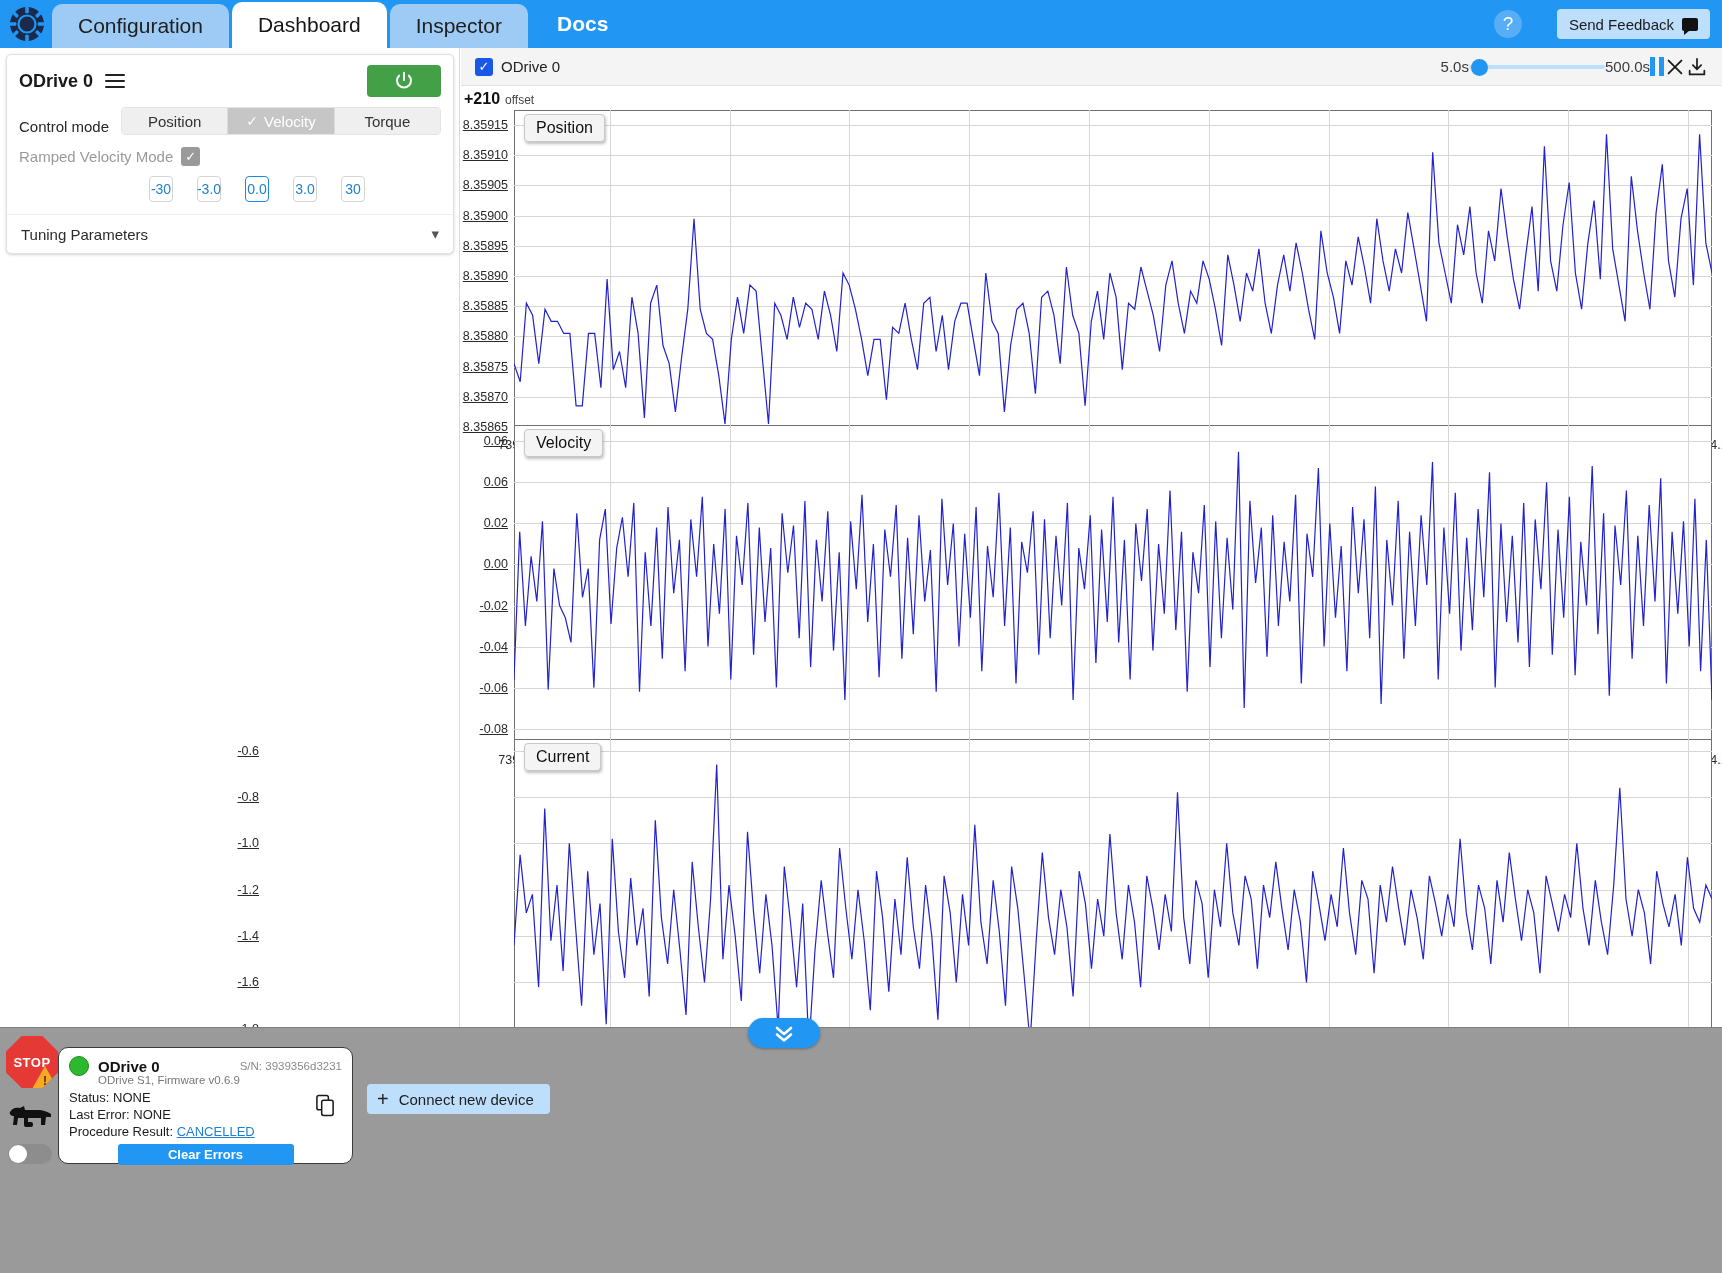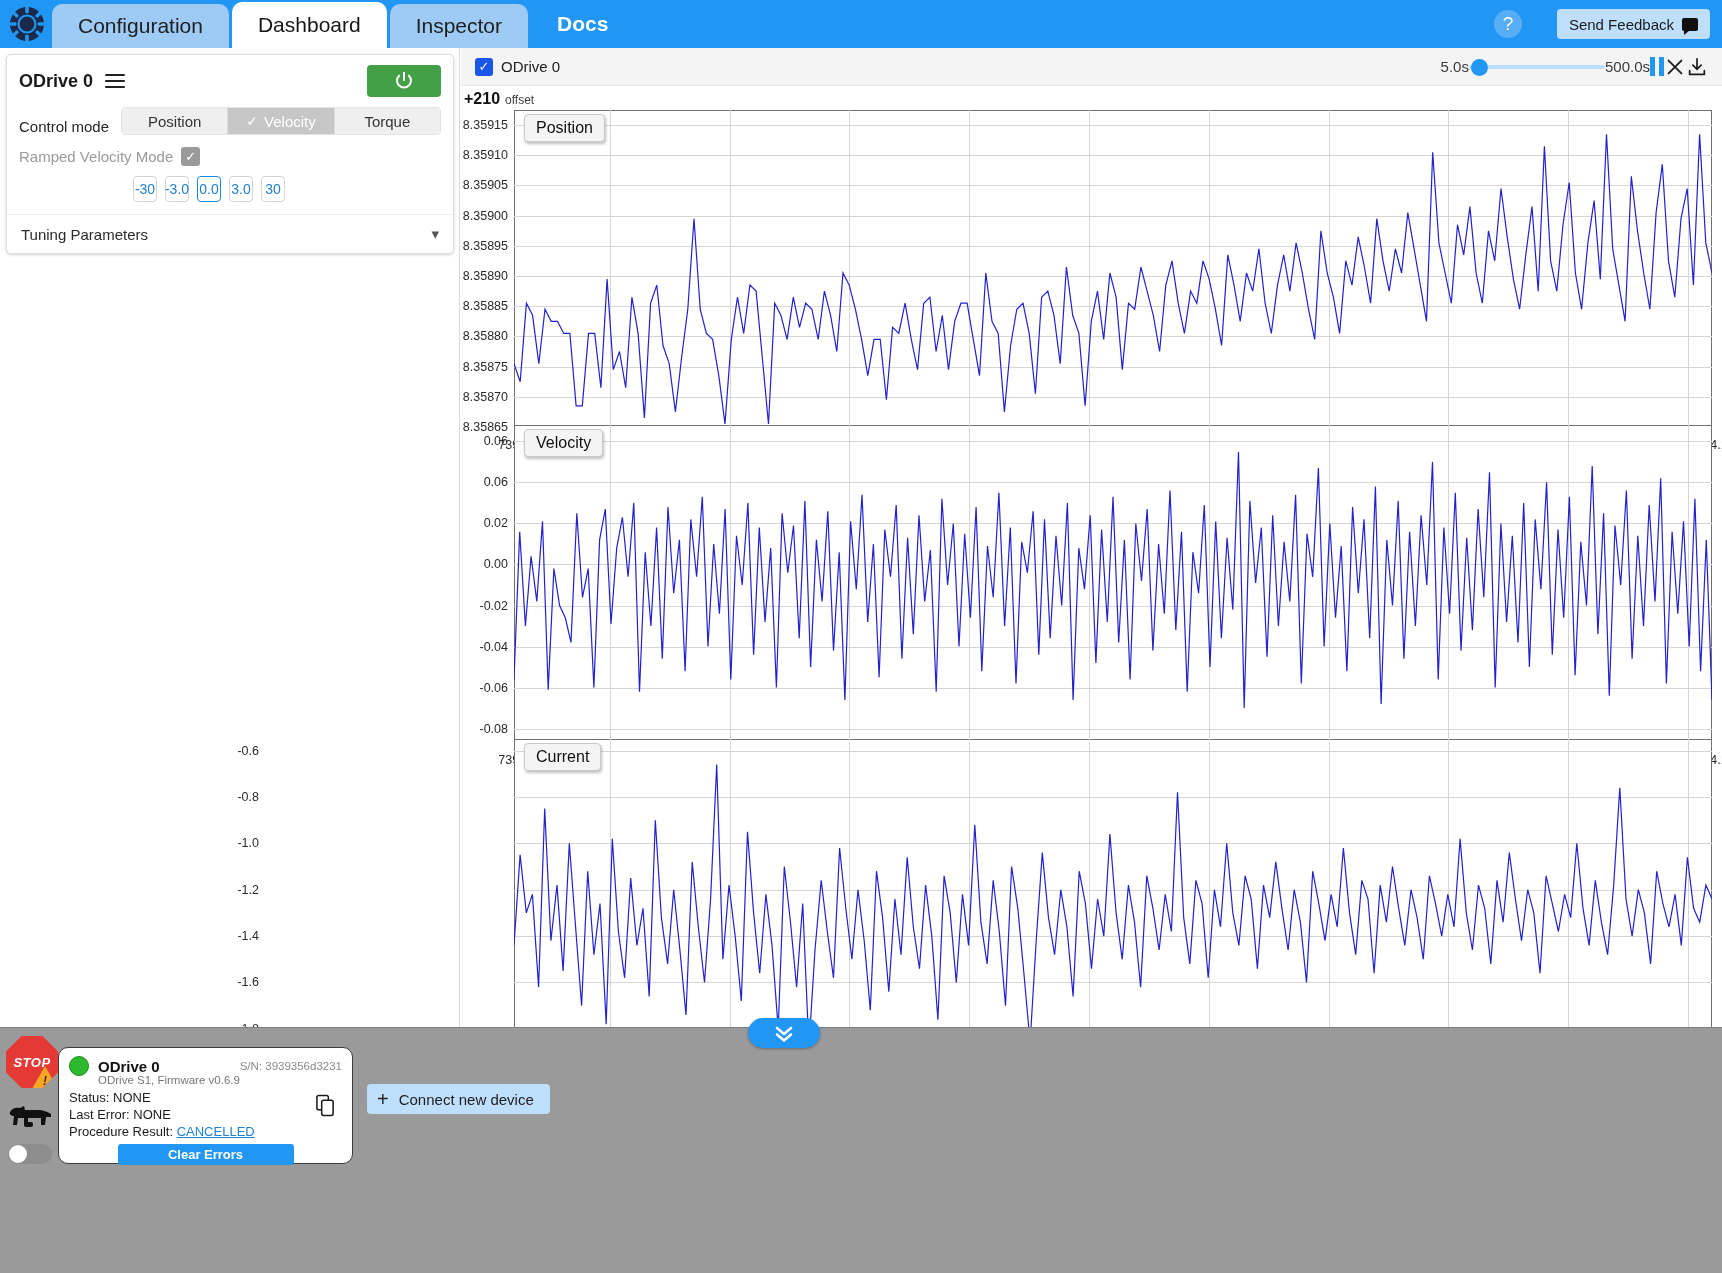--- a/index.html
+++ b/index.html
@@ -98,21 +98,21 @@
   .slider-fill { position: absolute; top: 7px; left: 0; width: 118px; height: 4px; background: #1e88e5; border-radius: 2px; }
   .slider-thumb {
     position: absolute; top: 1px; left: 109px; width: 17px; height: 17px;
     border-radius: 50%; background: #1e88e5; cursor: pointer;
   }
   .sp-value { font-size: 15px; color: #262626; margin-left: 44px; margin-top: 4px; }
   .preset-row { display: flex; gap: 8px; padding: 8px 12px 12px 126px; }
   .preset {
     width: 24px; height: 26px; border: 1px solid #d4d4d4; border-radius: 4px;
     display: flex; align-items: center; justify-content: center;
-    font-size: 14px; color: #1f7fd0; background: #fff; cursor: pointer;
+    font-size: 14px; color: #1f7fd0; background: #fff; cursor: pointer; margin-left: 16px;
   }
   .preset.selected { border-color: #1e88e5; }
   .tuning-row {
     display: flex; align-items: center; padding: 10px 14px;
     border-top: 1px solid #eeeeee; background: #fff; cursor: pointer;
     border-radius: 0 0 5px 5px;
   }
   .tuning-label { font-size: 15px; color: #2b2b2b; }
   .chev { margin-left: auto; color: #555; font-size: 15px; }
 
@@ -149,40 +149,40 @@
   .plot-frame {
     position: absolute; border: 1px solid #707070; background: #ffffff;
   }
   .plot-title {
     position: absolute; background: #f4f4f4; border: 1px solid #c9c9c9;
     border-radius: 4px; padding: 4px 11px; font-size: 16px; color: #111;
     box-shadow: 1px 2px 3px rgba(0,0,0,.25); z-index: 4;
   }
   .ytick {
     position: absolute; text-align: right; font-size: 12.5px; color: #2a2a2a;
-    transform: translateY(-50%); white-space: nowrap;
+    transform: translateY(-50%); white-space: nowrap; text-decoration: underline;
   }
   .xtick {
     position: absolute; font-size: 12.5px; color: #2a2a2a;
     transform: translateX(-50%); white-space: nowrap;
   }
   .gridline { position: absolute; background: #d6d6d6; }
 
   
   .expand-btn {
     position: absolute; left: 748px; top: 1018px; width: 72px; height: 30px;
     background: #2196f3; border-radius: 16px; display: flex; align-items: center;
     justify-content: center; cursor: pointer; z-index: 20;
     box-shadow: 0 1px 3px rgba(0,0,0,.3);
   }
   .bottombar {
     position: absolute; left: 0; top: 1027px; width: 1722px; height: 246px;
     background: #9a9a9a; border-top: 1px solid #7f7f7f;
   }
-  .stopcol { position: absolute; left: 6px; top: 8px; width: 58px; font-style: italic; }
+  .stopcol { position: absolute; left: 6px; top: 8px; width: 58px; }
   .stop-oct {
     width: 52px; height: 52px; background: #e53935; color: #fff;
     clip-path: polygon(30% 0,70% 0,100% 30%,100% 70%,70% 100%,30% 100%,0 70%,0 30%);
     display: flex; align-items: center; justify-content: center;
     font-size: 13px; font-weight: bold; letter-spacing: .5px; cursor: pointer;
     position: relative;
   }
   .warn-tri {
     position: absolute; left: 26px; top: 30px; width: 0; height: 0;
     border-left: 13px solid transparent; border-right: 13px solid transparent;

